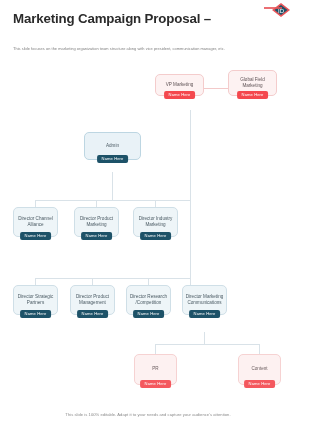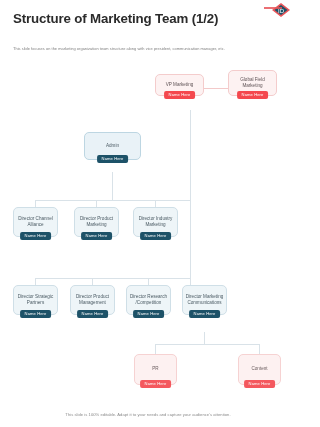--- a/index.html
+++ b/index.html
@@ -80,21 +80,21 @@
 <div class="slide">
 
   <svg class="logo-badge" viewBox="0 0 20 16">
     <polygon points="10,1 19,8 10,15 1,8" fill="#e8565a"></polygon>
     <polygon points="10,3 16.5,8 10,13 3.5,8" fill="#1d5268"></polygon>
     <text x="10" y="10.6" font-size="6" fill="#ffffff" text-anchor="middle" font-family="Liberation Sans, sans-serif">ID</text>
   </svg>
   <div class="logo-bar"></div>
 
   <div class="title">
-    <div>Structure of Marketing Team (1/2)</div>
+    <div>Marketing Campaign Proposal –</div>
   </div>
   <div class="subtitle">This slide focuses on the marketing organization team structure along with vice president, communication manager, etc.</div>
 
   <div class="ln lnh ln-red" style="left:204px;top:88px;width:24px;"></div>
 
   <div class="ln lnv" style="left:190px;top:110px;height:175px;"></div>
 
   <div class="ln lnv" style="left:112px;top:172px;height:28px;"></div>
 
   <div class="ln lnh" style="left:35px;top:200px;width:155px;"></div>

